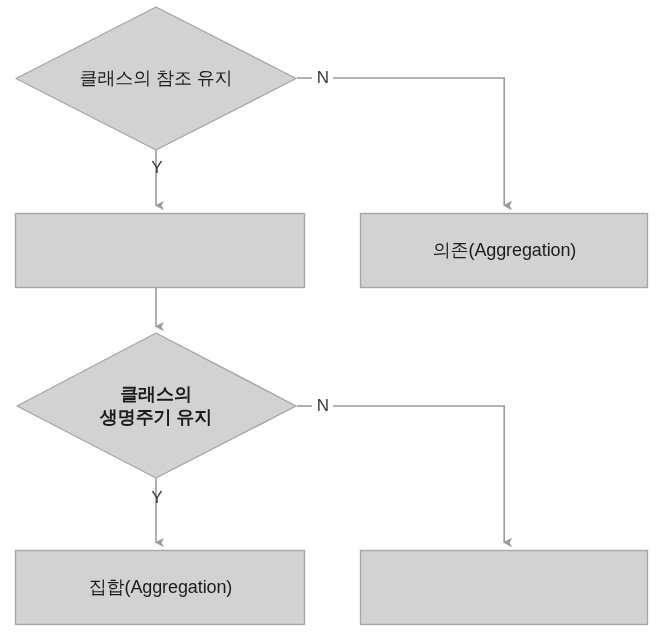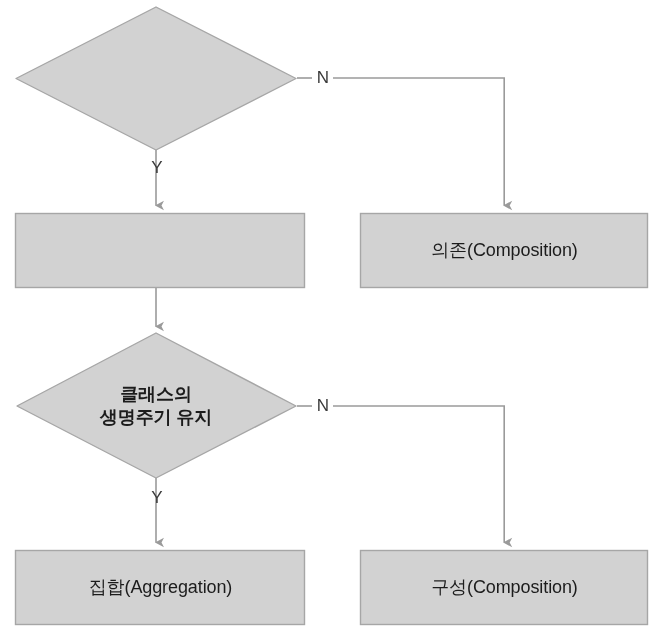--- a/index.html
+++ b/index.html
@@ -90,30 +90,30 @@
 
     <rect x="360.5" y="213.5" width="287" height="74" fill="#d2d2d2" stroke="#a6a6a6" stroke-width="1.4"></rect>
 
     <polygon points="156,333 296,406 156,478 17,406" fill="#d2d2d2" stroke="#a6a6a6" stroke-width="1.4" stroke-linejoin="round"></polygon>
 
     <rect x="15.5" y="550.5" width="289" height="74" fill="#d2d2d2" stroke="#a6a6a6" stroke-width="1.4"></rect>
 
     <rect x="360.5" y="550.5" width="287" height="74" fill="#d2d2d2" stroke="#a6a6a6" stroke-width="1.4"></rect>
   </svg>
 
+  <div class="node-label" style="left:36px; top:56px; width:240px; height:45px;">클래스의 참조 유지</div>
 
 
-  <div class="node-label" style="left:361px; top:213px; width:287px; height:75px;">의존(Composition)</div>
+  <div class="node-label" style="left:361px; top:213px; width:287px; height:75px;">의존(Aggregation)</div>
 
   <div class="node-label" style="left:46px; top:374px; width:220px; height:64px;font-weight:bold;">클래스의
 생명주기 유지</div>
 
   <div class="node-label" style="left:16px; top:550px; width:289px; height:75px;">집합(Aggregation)</div>
 
-  <div class="node-label" style="left:361px; top:550px; width:287px; height:75px;">구성(Composition)</div>
 
   <div class="edge-label" style="left:146px; top:159px; width:22px;">Y</div>
 
   <div class="edge-label" style="left:312px; top:69px; width:22px;">N</div>
 
   <div class="edge-label" style="left:146px; top:489px; width:22px;">Y</div>
 
   <div class="edge-label" style="left:312px; top:397px; width:22px;">N</div>
 
 </div>

